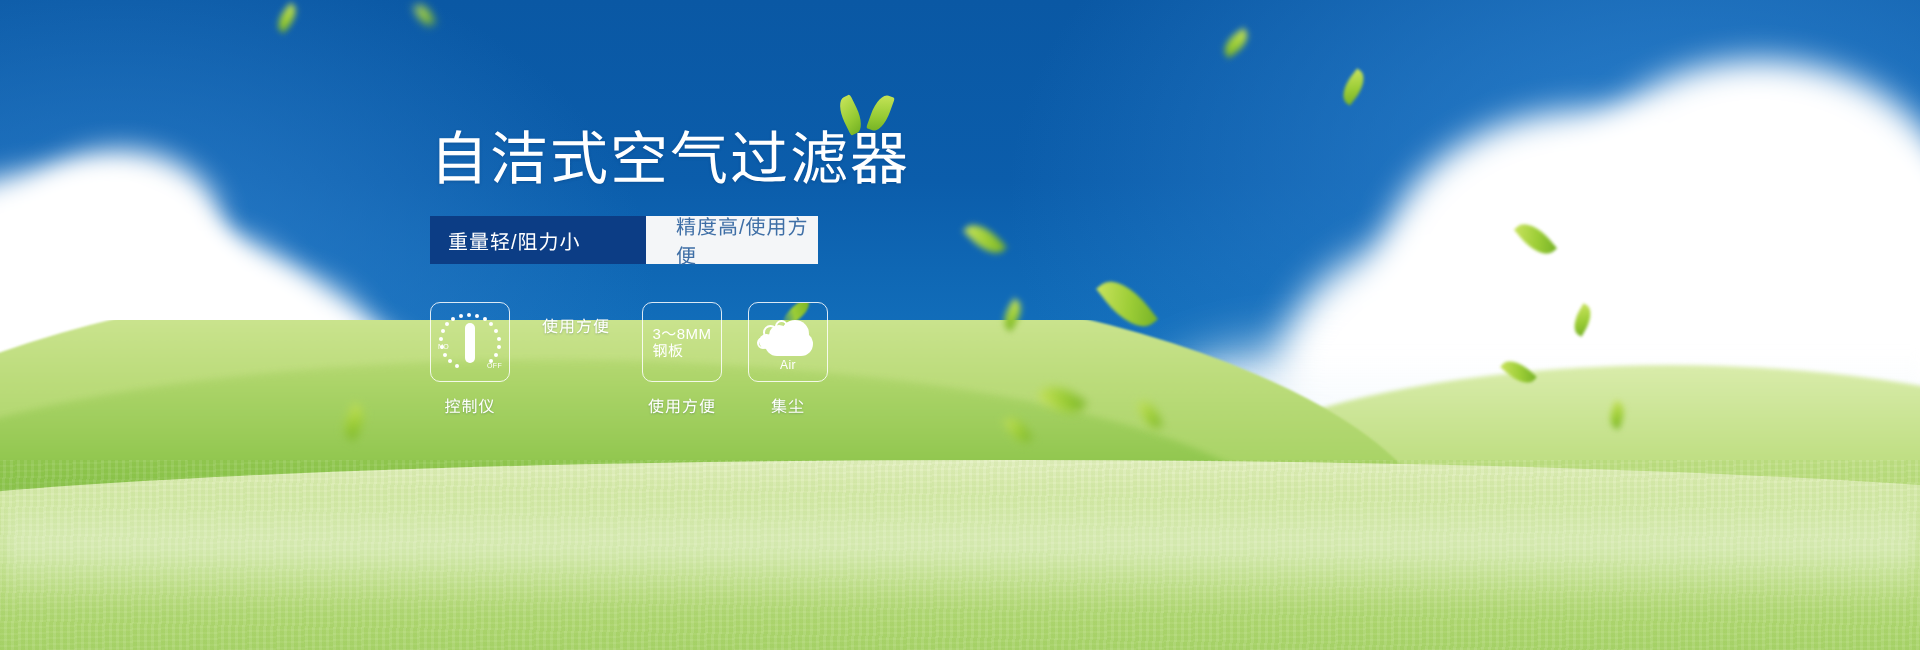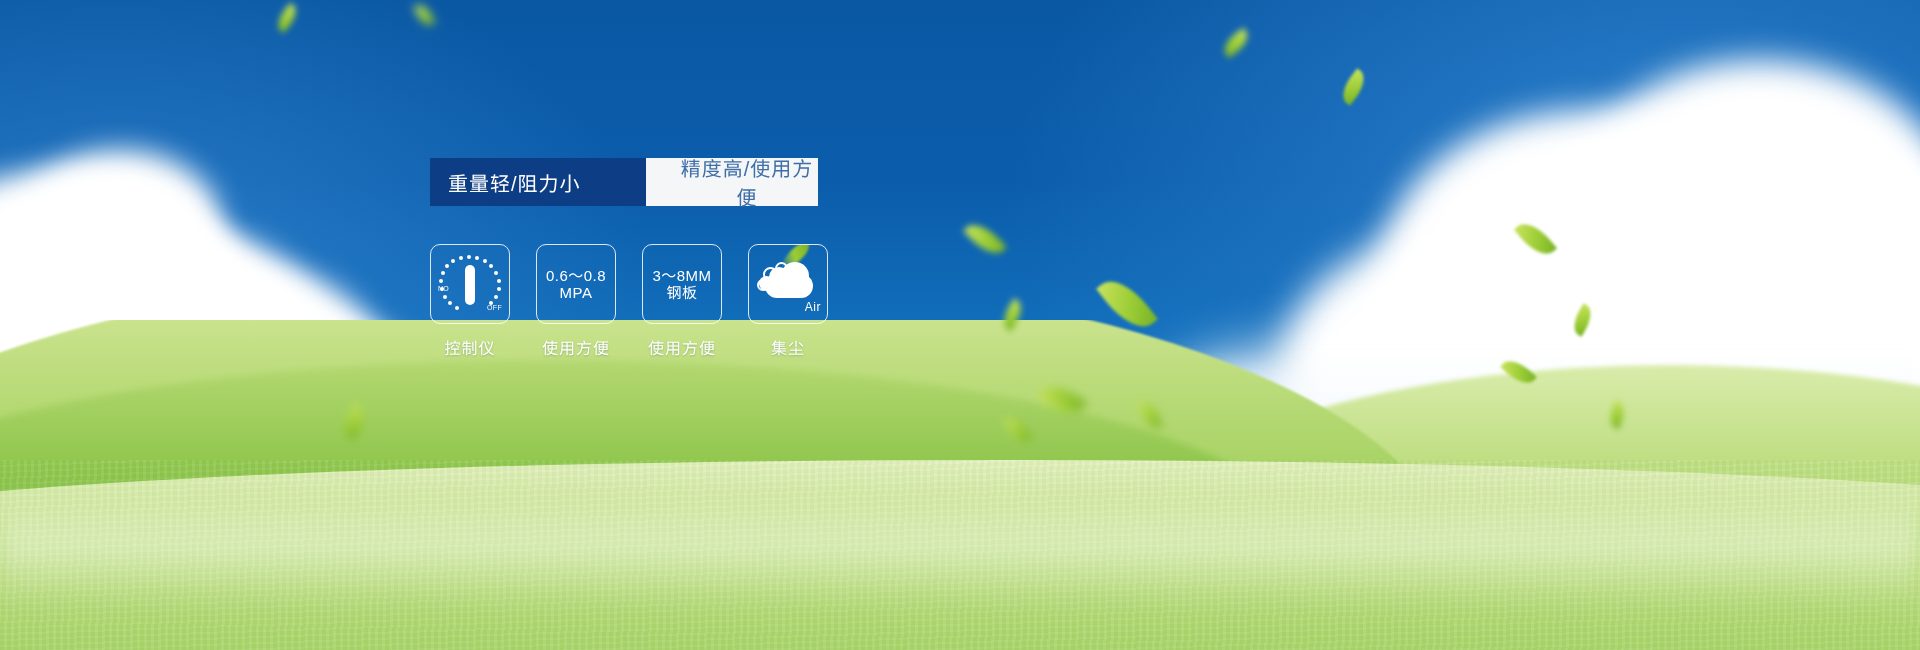--- a/index.html
+++ b/index.html
@@ -225,21 +225,20 @@
     border-style: solid;
     border-width: 0 0 48px 20px;
     border-color: transparent transparent #0c3d85 transparent;
   }
   .tab-right {
     left: 216px;
     width: 172px;
     background: #f4f6f8;
     color: #3f6fa6;
     padding-left: 30px;
-    text-align: center;
   }
   .tab-right-bg {
     position: absolute;
     left: 216px;
     top: 0;
     width: 172px;
     height: 48px;
     background: #f4f6f8;
   }
 
@@ -349,21 +348,21 @@
     width: 34px; height: 14px;
     background: linear-gradient(110deg, rgba(150,205,60,0) 0%, #9ccd36 45%, #74b024 100%);
     border-radius: 70% 10% 70% 10%;
     transform: rotate(-36deg);
     filter: blur(1px);
   }
   .ac-air {
     position: absolute;
     left: 0; right: 0;
     bottom: 0;
-    text-align: right;
+    text-align: center;
     font-size: 12px;
     color: #ffffff;
     letter-spacing: .5px;
   }
 </style>
 </head>
 <body>
 
 <div class="banner">
 
@@ -426,20 +425,27 @@
     <div class="leaf blur3" style="left:1050px; top:378px; width:24px; height:44px; transform:rotate(-55deg);"></div>
     <div class="leaf blur3" style="left:1142px; top:400px; width:16px; height:30px; transform:rotate(-20deg);"></div>
     <div class="leaf blur2" style="left:975px; top:218px; width:20px; height:42px; transform:rotate(-44deg);"></div>
     <div class="leaf blur2" style="left:1005px; top:300px; width:15px; height:30px; transform:rotate(32deg);"></div>
     <div class="leaf blur3" style="left:345px; top:405px; width:18px; height:34px; transform:rotate(28deg);"></div>
     <div class="leaf blur3" style="left:1010px; top:415px; width:16px; height:30px; transform:rotate(-30deg);"></div>
   </div>
 
   <div class="content">
 
+    <div class="title">
+      <span>自洁式空气过滤器</span>
+      <span class="sprout">
+        <span class="lf left"></span>
+        <span class="lf right"></span>
+      </span>
+    </div>
 
     <div class="tabs">
       <div class="tab-right-bg"></div>
       <div class="tab tab-left">
         <span>重量轻/阻力小</span>
       </div>
       <div class="tab tab-right">
         <span>精度高/使用方便</span>
       </div>
     </div>
@@ -469,33 +475,27 @@
             <div class="dot" style="left:18px; top:53px;"></div>
             <div class="needle"></div>
             <span class="lbl no">NO</span>
             <span class="lbl off">OFF</span>
           </div>
         </div>
         <div class="feature-label">控制仪</div>
       </div>
 
       <div class="feature">
-        <div class="feature-box">
-          <div class="feature-text" style="text-align:center;">
-            <div>0.6～0.8</div>
-            <div>MPA</div>
-          </div>
-        </div>
         <div class="feature-label">使用方便</div>
       </div>
 
 
       <div class="feature">
         <div class="feature-box">
-          <div class="feature-text" style="text-align:center;">
+          <div class="feature-text" style="text-align:left;">
             <div>3～8MM</div>
             <div>钢板</div>
           </div>
         </div>
         <div class="feature-label">使用方便</div>
       </div>
 
       <div class="feature">
         <div class="feature-box">
           <div class="aircloud">

